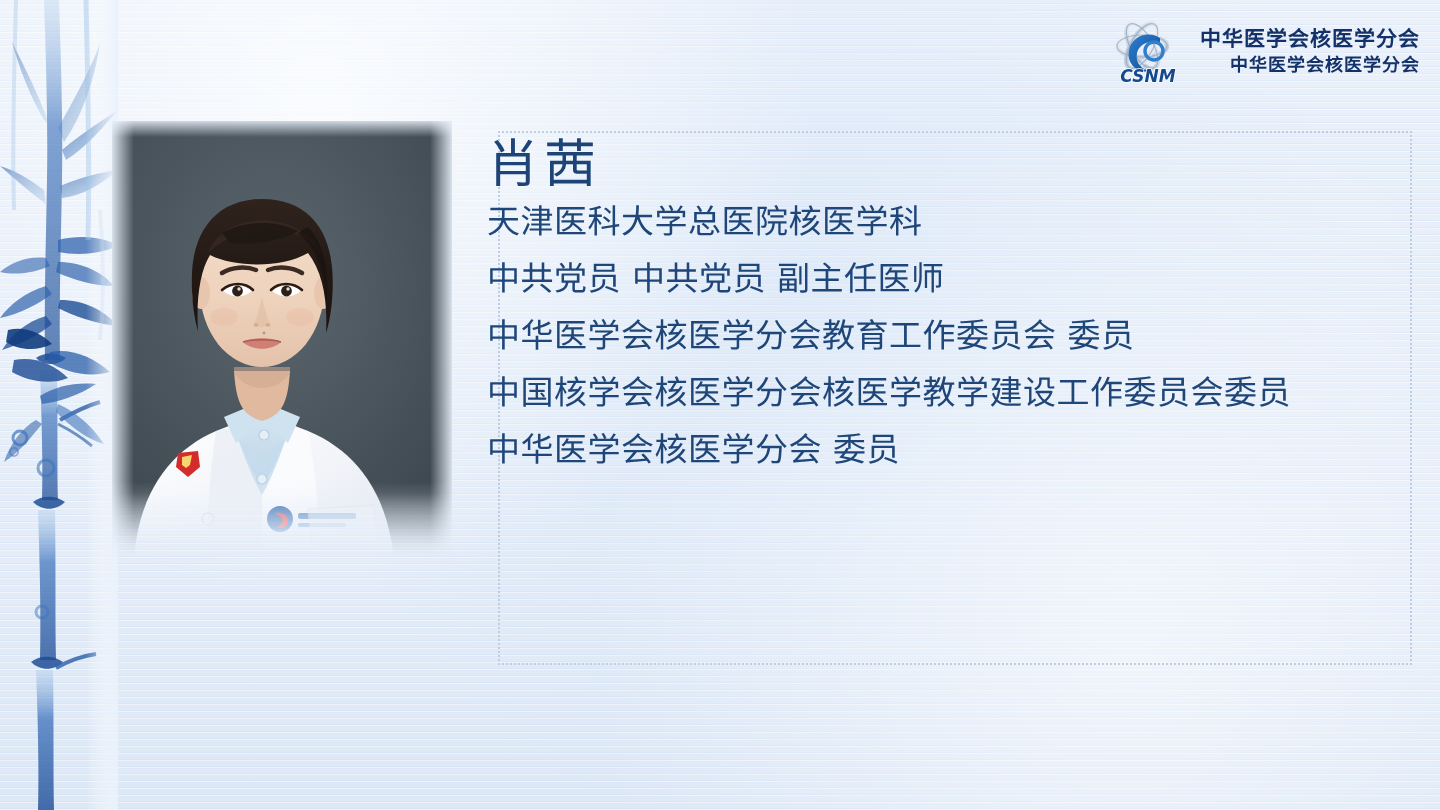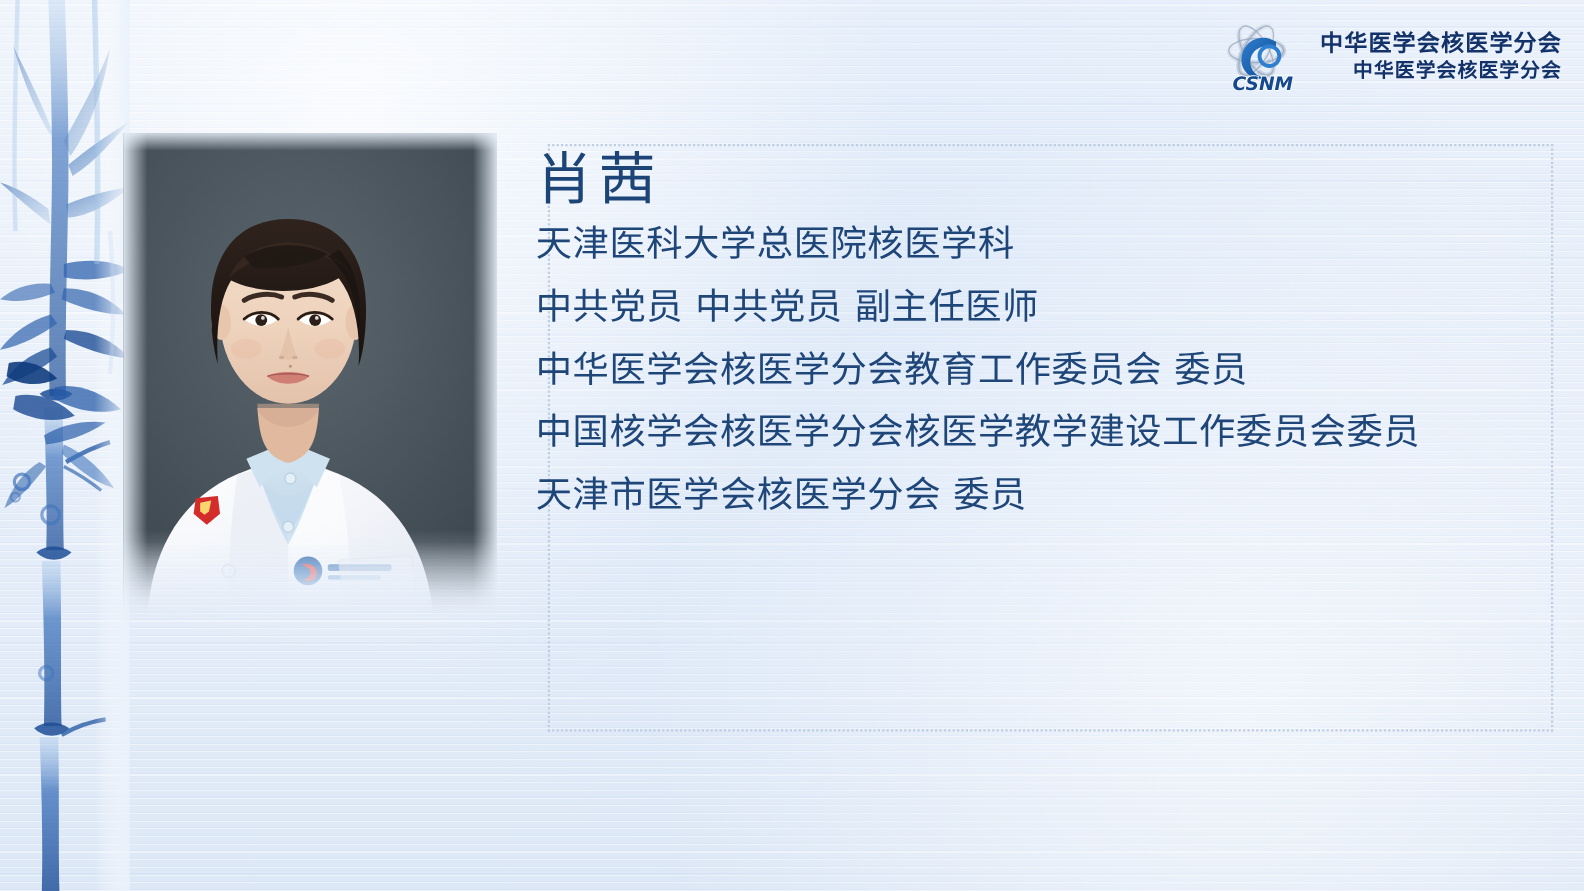--- a/index.html
+++ b/index.html
@@ -302,21 +302,21 @@
   </div>
 
   <div class="frame"></div>
 
   <div class="textblock">
     <div class="name">肖茜</div>
     <div class="line">天津医科大学总医院核医学科</div>
     <div class="line">中共党员 中共党员 副主任医师</div>
     <div class="line">中华医学会核医学分会教育工作委员会 委员</div>
     <div class="line wrap">中国核学会核医学分会核医学教学建设工作委员会委员</div>
-    <div class="line">天津市医学会核医学分会 委员</div>
+    <div class="line">中华医学会核医学分会 委员</div>
   </div>
 
   <div class="brand">
     <div class="brand-logo">
       <svg width="82" height="74" viewBox="0 0 82 74" xmlns="http://www.w3.org/2000/svg">
         <defs>
           <linearGradient id="orb" x1="0" y1="0" x2="1" y2="1">
             <stop offset="0%" stop-color="#f0f4fa"></stop>
             <stop offset="100%" stop-color="#b9c6d8"></stop>
           </linearGradient>

